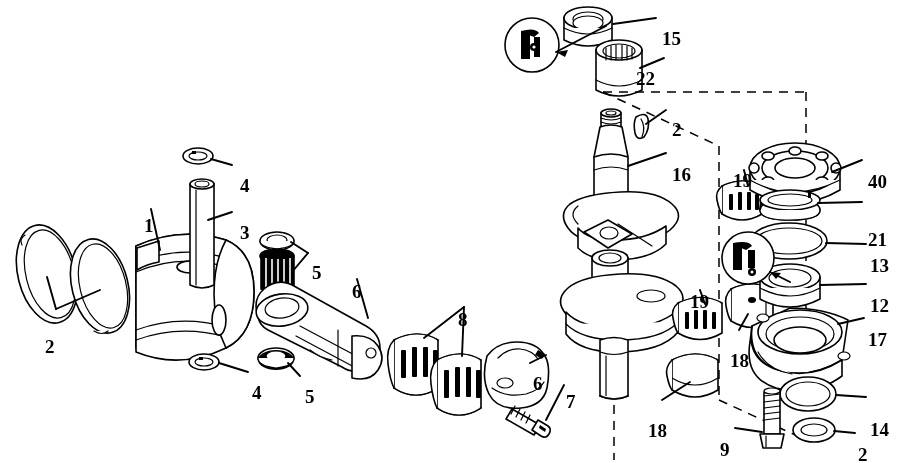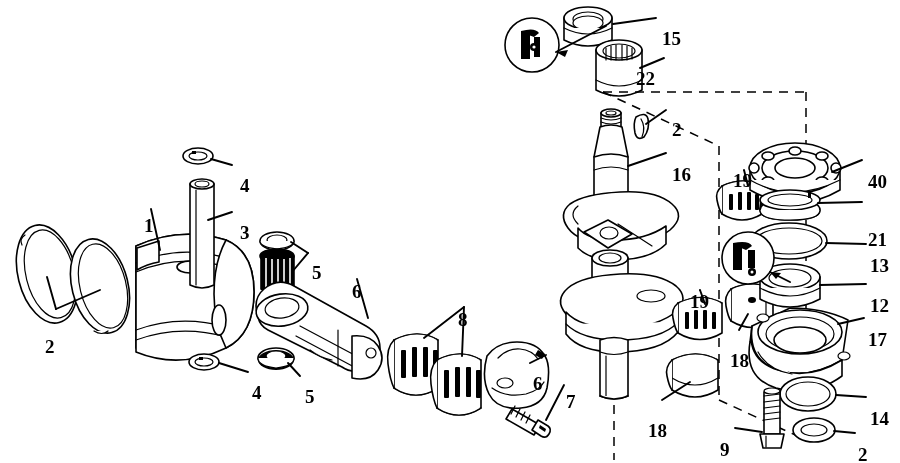--- a/index.html
+++ b/index.html
@@ -442,21 +442,21 @@
 <div class="lbl" style="left:305px;top:367px;">5</div>
 <div class="lbl" style="left:352px;top:262px;">6</div>
 <div class="lbl" style="left:533px;top:354px;">6</div>
 <div class="lbl" style="left:566px;top:372px;">7</div>
 <div class="lbl" style="left:458px;top:290px;">8</div>
 <div class="lbl" style="left:720px;top:420px;">9</div>
 <div class="lbl" style="left:858px;top:425px;">2</div>
 <div class="lbl" style="left:868px;top:310px;">17</div>
 <div class="lbl" style="left:870px;top:276px;">12</div>
 <div class="lbl" style="left:870px;top:236px;">13</div>
-<div class="lbl" style="left:870px;top:389px;">14</div>
+<div class="lbl" style="left:870px;top:400px;">14</div>
 <div class="lbl" style="left:662px;top:9px;">15</div>
 <div class="lbl" style="left:672px;top:145px;text-align:right;">16</div>
 <div class="lbl" style="left:672px;top:100px;">2</div>
 <div class="lbl" style="left:730px;top:331px;">18</div>
 <div class="lbl" style="left:648px;top:401px;">18</div>
 <div class="lbl" style="left:733px;top:151px;">19</div>
 <div class="lbl" style="left:690px;top:272px;">19</div>
 <div class="lbl" style="left:868px;top:152px;">40</div>
 <div class="lbl" style="left:868px;top:210px;">21</div>
 <div class="lbl" style="left:636px;top:49px;">22</div>

